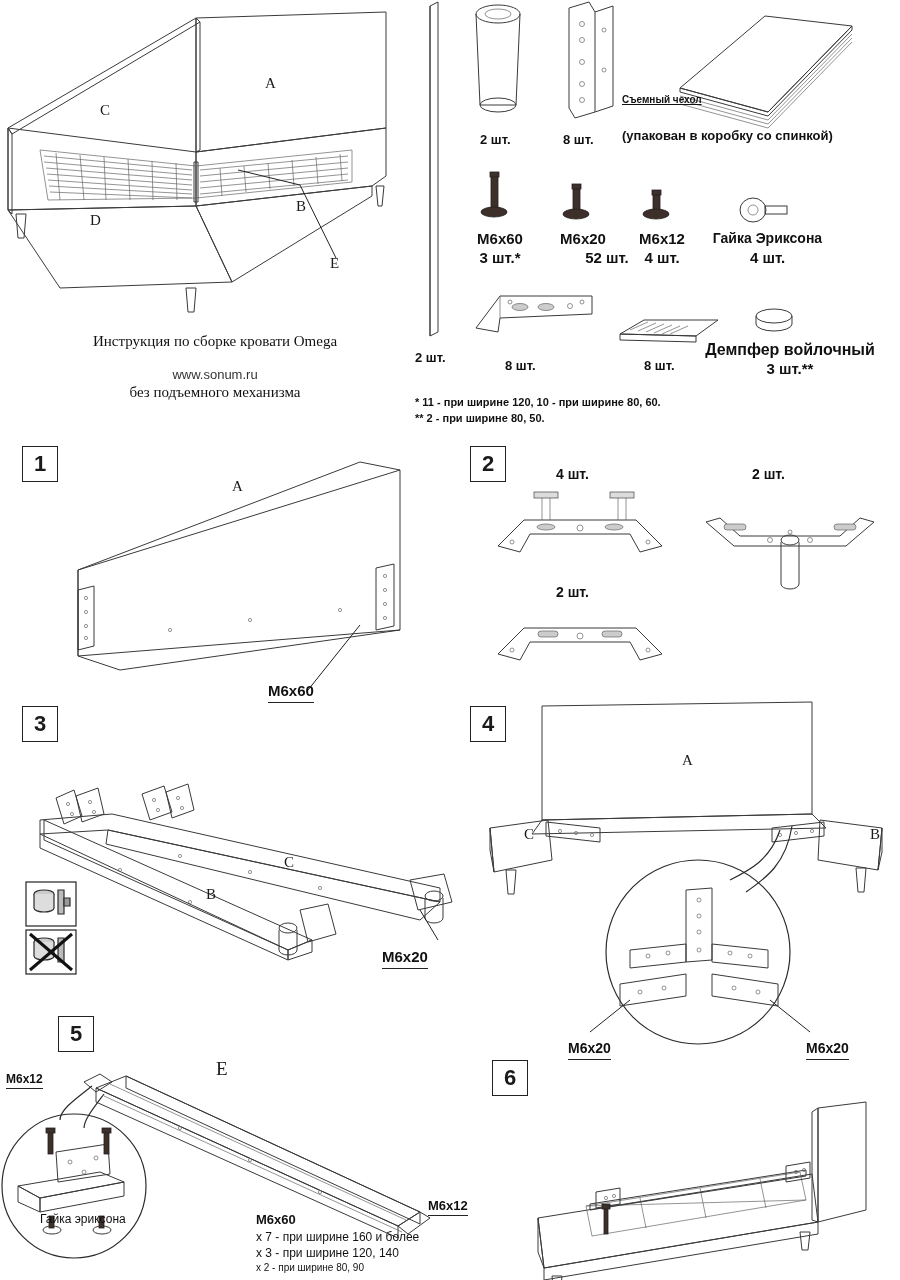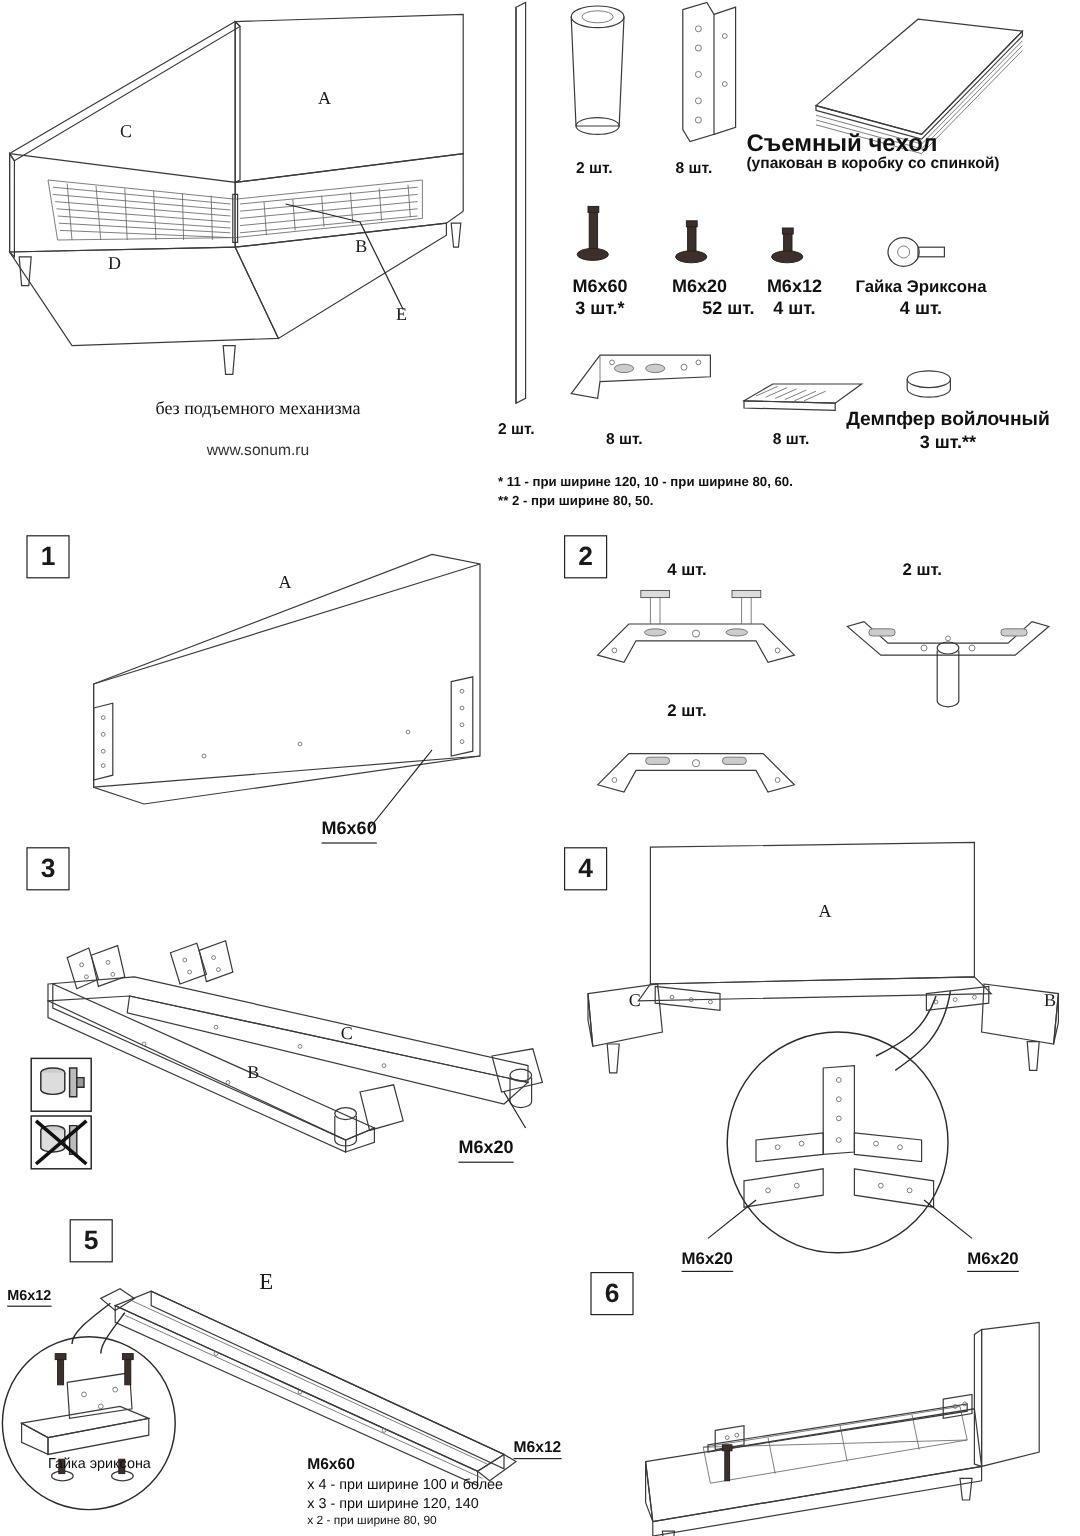--- a/index.html
+++ b/index.html
@@ -81,22 +81,23 @@
     <path class="leader" d="M238 170 L300 185"></path>
   </svg>
 </div>
 <div class="abs label-letter" style="left:265px;top:75px;">A</div>
 <div class="abs label-letter" style="left:100px;top:102px;">C</div>
 <div class="abs label-letter" style="left:296px;top:198px;">B</div>
 <div class="abs label-letter" style="left:90px;top:212px;">D</div>
 <div class="abs label-letter" style="left:330px;top:255px;">E</div>
 
 <div class="abs ctr" style="left:40px;top:332px;width:350px;">
+  <div class="txt" style="font-size:15px;font-family:'Liberation Serif',serif;">Инструкция по сборке кровати Omega</div>
+  <div class="txt" style="font-size:13px;margin-top:16px;color:#333;">www.sonum.ru</div>
   <div class="txt" style="font-size:15px;font-family:'Liberation Serif',serif;">без подъемного механизма</div>
-  <div class="txt" style="font-size:13px;margin-top:16px;color:#333;">www.sonum.ru</div>
 </div>
 
 <div class="abs" style="left:420px;top:0;">
   <svg width="30" height="340">
     <path class="ln" d="M10 6 L18 2 L18 332 L10 336 Z" fill="#eee"></path>
     <path class="ln" d="M10 6 L10 336"></path>
   </svg>
 </div>
 <div class="abs txt bold" style="left:415px;top:350px;">2 шт.</div>
 
@@ -129,21 +130,21 @@
 
 <div class="abs" style="left:670px;top:8px;">
   <svg width="190" height="110">
     <path class="ln" d="M10 80 L95 8 L182 18 L98 104 Z" fill="#f6f6f6"></path>
     <path class="ln" d="M10 84 L98 108 L182 22 L182 18 L98 104 L10 80 Z" fill="#e9e9e9"></path>
     <path class="thin" d="M10 88 L98 112 L182 26"></path>
     <path class="thin" d="M10 92 L98 116 L182 30"></path>
     <path class="thin" d="M10 96 L98 120 L182 34"></path>
   </svg>
 </div>
-<div class="abs txt bold" style="left:622px;top:108px;font-size:20px;">Съемный чехол</div>
+<div class="abs txt bold" style="left:622px;top:94px;font-size:10px;text-decoration:underline;">Съемный чехол</div>
 <div class="abs txt bold" style="left:622px;top:128px;font-size:13px;">(упакован в коробку со спинкой)</div>
 
 <div class="abs" style="left:478px;top:170px;">
   <svg width="40" height="52">
     <rect class="darker" x="13" y="4" width="7" height="34"></rect>
     <ellipse class="darker" cx="16" cy="42" rx="13" ry="5"></ellipse>
     <rect class="darker" x="12" y="2" width="9" height="5"></rect>
   </svg>
 </div>
 <div class="abs txt bold ctr" style="left:460px;top:230px;width:80px;font-size:15px;">M6x60</div>
@@ -489,21 +490,21 @@
         <ellipse class="ln" cx="102" cy="190" rx="9" ry="4" fill="#ddd"></ellipse>
         <rect class="darker" x="99" y="176" width="5" height="12"></rect>
       </g>
     </g>
   </svg>
 </div>
 <div class="abs label-letter" style="left:216px;top:1058px;font-size:19px;">E</div>
 <div class="abs txt" style="left:40px;top:1212px;font-size:12px;">Гайка эриксона</div>
 <div class="abs txt bold underline" style="left:428px;top:1198px;font-size:13px;">M6x12</div>
 <div class="abs txt" style="left:256px;top:1212px;font-size:13px;font-weight:bold;">M6x60</div>
-<div class="abs txt" style="left:256px;top:1230px;font-size:12px;">х 4 - при ширине 100 и более</div>
+<div class="abs txt" style="left:256px;top:1230px;font-size:12px;">х 7 - при ширине 160 и более</div>
 <div class="abs txt" style="left:256px;top:1246px;font-size:12px;text-align:right;">х 3 - при ширине 120, 140</div>
 <div class="abs txt" style="left:256px;top:1262px;font-size:10px;">х 2 - при ширине 80, 90</div>
 
 <div class="abs stepbox" style="left:492px;top:1060px;">6</div>
 <div class="abs" style="left:500px;top:1100px;">
   <svg width="400" height="180">
 
     <path class="ln" d="M318 8 L366 2 L366 110 L318 122 Z" fill="#f0f0f0"></path>
     <path class="ln" d="M318 8 L318 122 L312 120 L312 12 Z" fill="#e2e2e2"></path>
 

